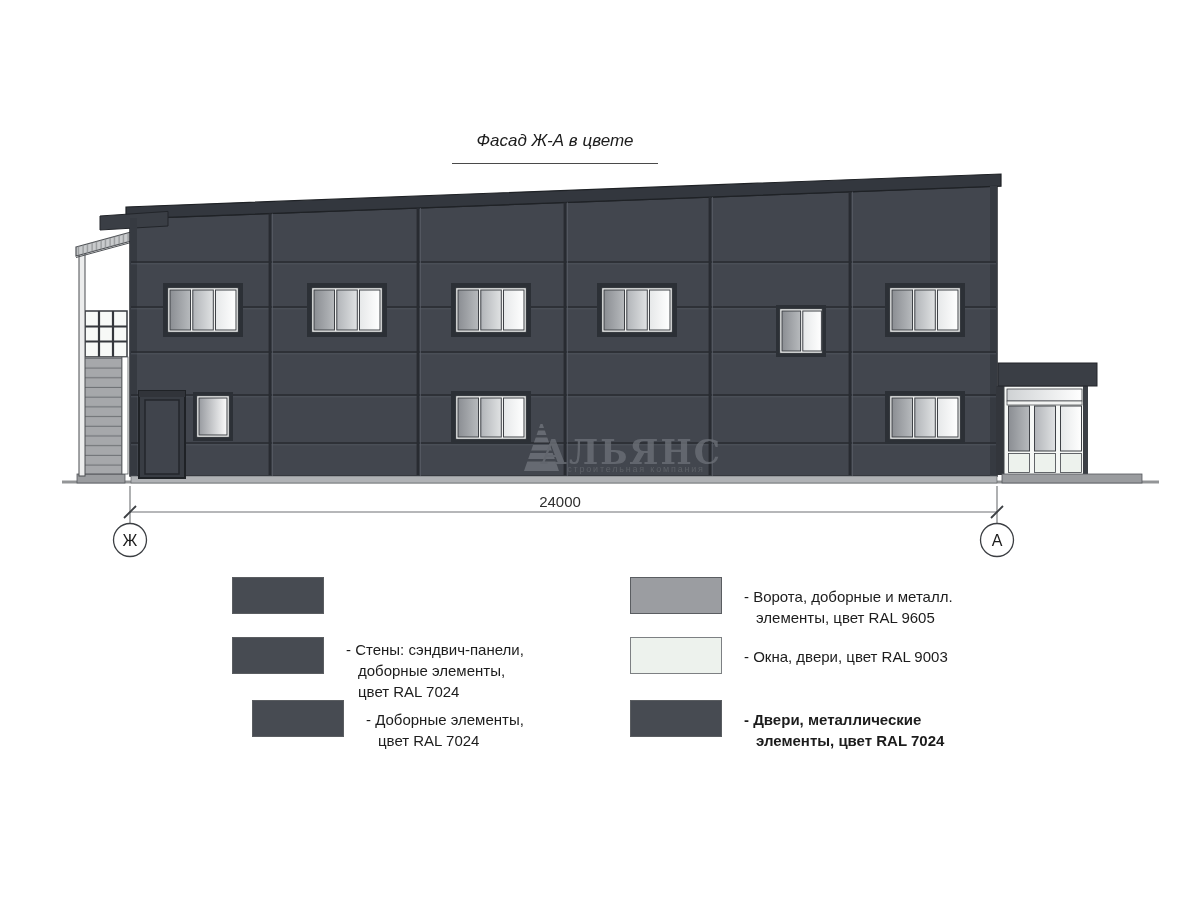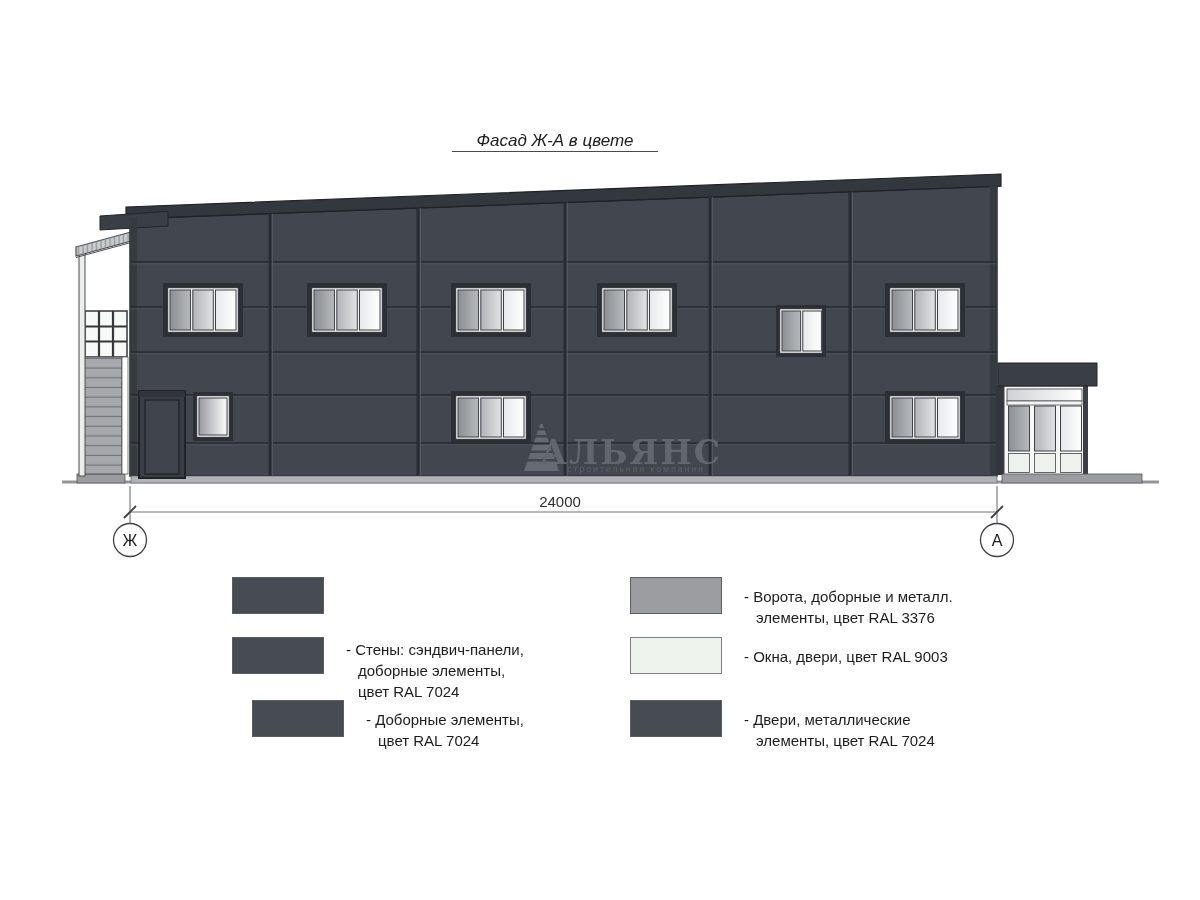--- a/index.html
+++ b/index.html
@@ -4,21 +4,21 @@
 <style>
   html,body{margin:0;padding:0;}
   body{
     width:1200px;height:900px;position:relative;background:#ffffff;
     font-family:"Liberation Sans", sans-serif;color:#1c1c1c;overflow:hidden;
   }
   .drawing-svg{position:absolute;left:0;top:0;}
   
   .title{
     position:absolute;left:452px;top:131px;width:206px;text-align:center;
-    font-size:17px;font-style:italic;padding-bottom:0;
+    font-size:17px;font-style:italic;padding-bottom:12px;
     border-bottom:1.5px solid #4a4a4a;
   }
   
   .legend-item{position:absolute;display:flex;gap:22px;}
   .swatch{width:90px;height:35px;border:1px solid #5a5d61;flex:0 0 auto;}
   .swatch.light{border:1px solid #7d8083;}
   .legend-label{
     font-size:15px;line-height:21px;white-space:pre-line;
     padding-left:12px;text-indent:-12px;
   }
@@ -263,24 +263,24 @@
 цвет RAL 7024</div>
   </div>
   <div class="legend-item" style="left:232px;top:700px;padding-left:20px;">
     <div class="swatch" style="background: rgb(71, 75, 82);"></div>
     <div class="legend-label pt2">- Доборные элементы,
 цвет RAL 7024</div>
   </div>
   <div class="legend-item" style="left:630px;top:577px;">
     <div class="swatch" style="background: rgb(155, 157, 161);"></div>
     <div class="legend-label pt2">- Ворота, доборные и металл.
-элементы, цвет RAL 3376</div>
+элементы, цвет RAL 9605</div>
   </div>
   <div class="legend-item" style="left:630px;top:637px;justify-content:space-between;">
     <div class="swatch light" style="background: rgb(237, 242, 237);"></div>
     <div class="legend-label pt1">- Окна, двери, цвет RAL 9003</div>
   </div>
-  <div class="legend-item" style="left:630px;top:700px;">
+  <div class="legend-item" style="left:630px;top:700px;font-weight:bold;">
     <div class="swatch" style="background: rgb(71, 75, 82);"></div>
     <div class="legend-label pt2">- Двери, металлические
 элементы, цвет RAL 7024</div>
   </div>
 </div>
 
 </body></html>

